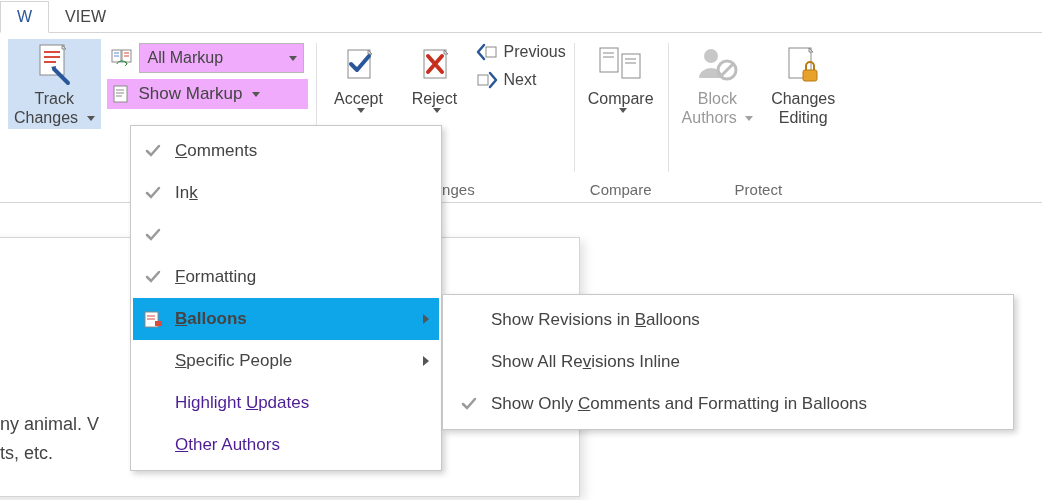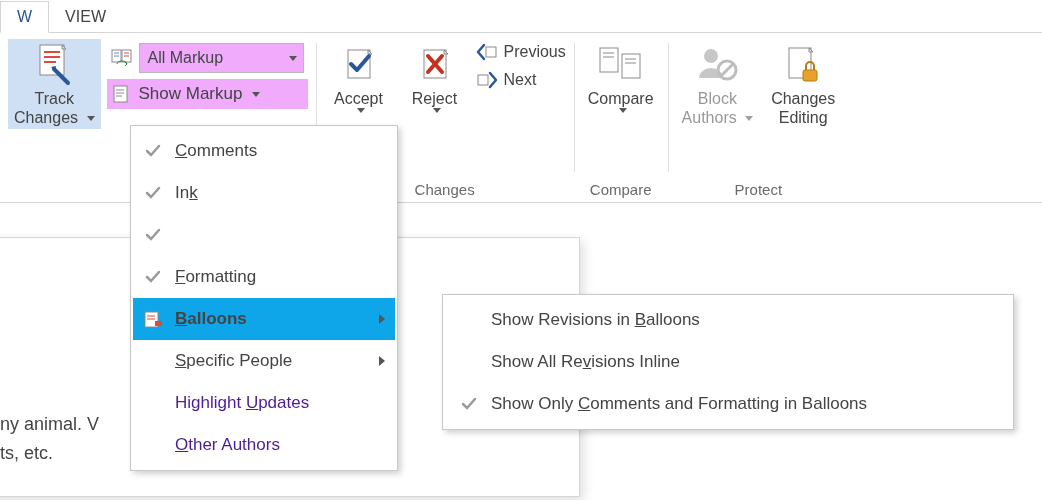--- a/index.html
+++ b/index.html
@@ -152,21 +152,21 @@
     position: absolute;
     background: #fff;
     border: 1px solid #c8c8c8;
     box-shadow: 3px 3px 6px rgba(0,0,0,0.18);
     padding: 4px 2px;
     z-index: 10;
   }
   .menu.main {
     left: 130px;
     top: 125px;
-    width: 268px;
+    width: 312px;
   }
   .menu-item {
     display: flex;
     align-items: center;
     height: 42px;
     padding: 0 10px 0 8px;
     gap: 10px;
     font-size: 17px;
     color: #444;
     position: relative;

